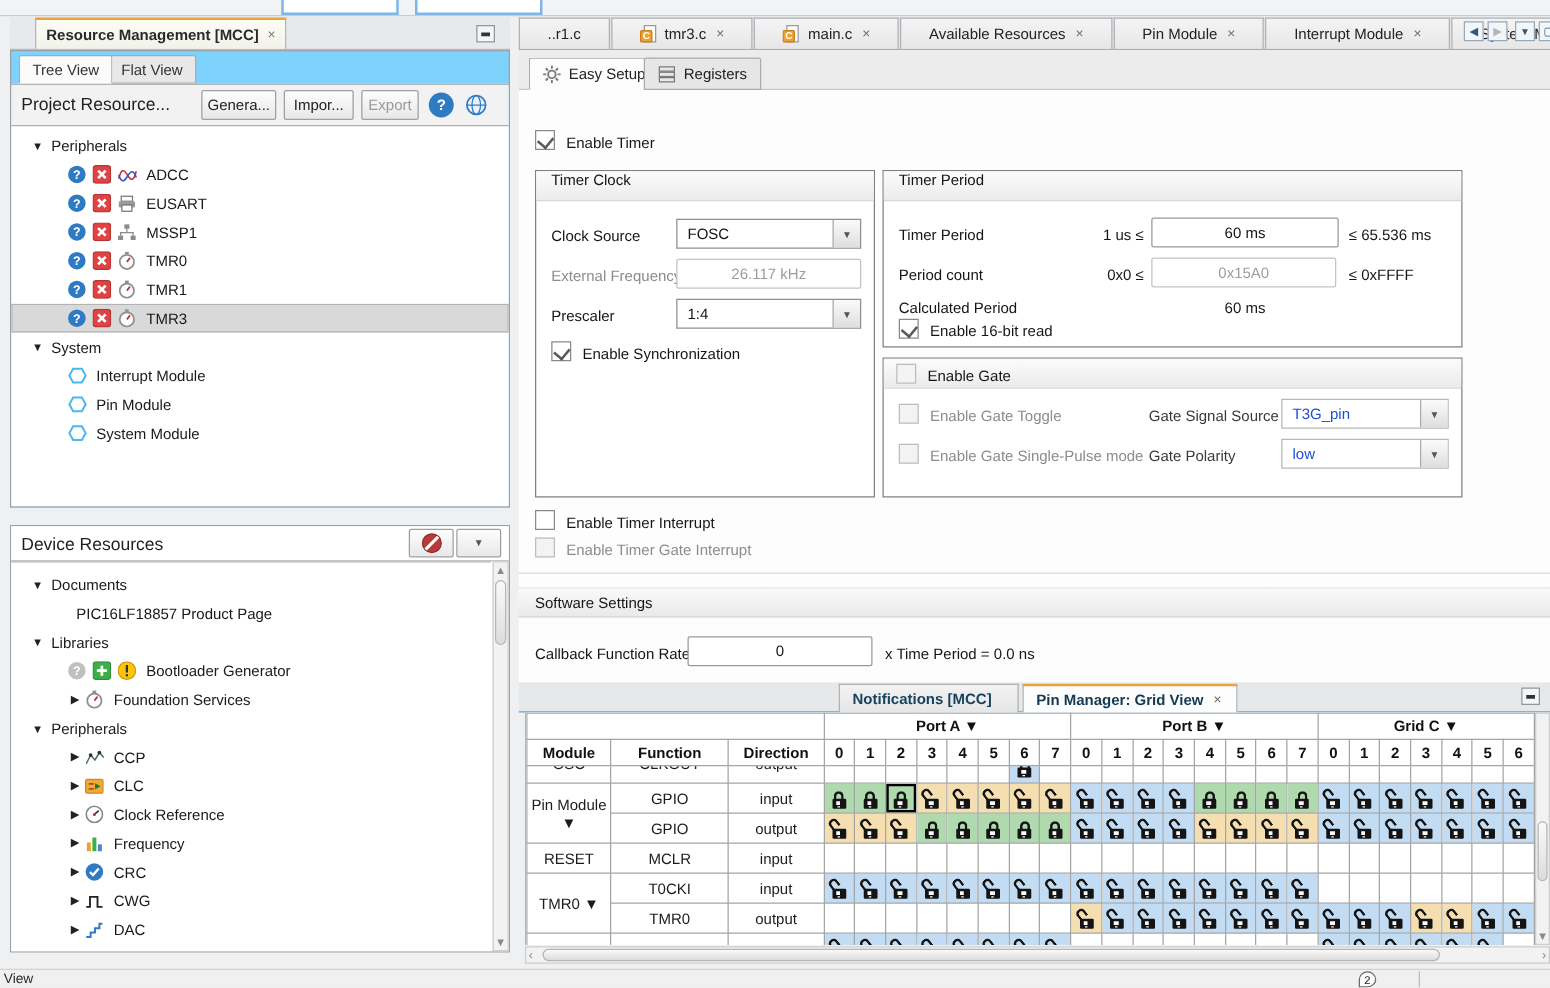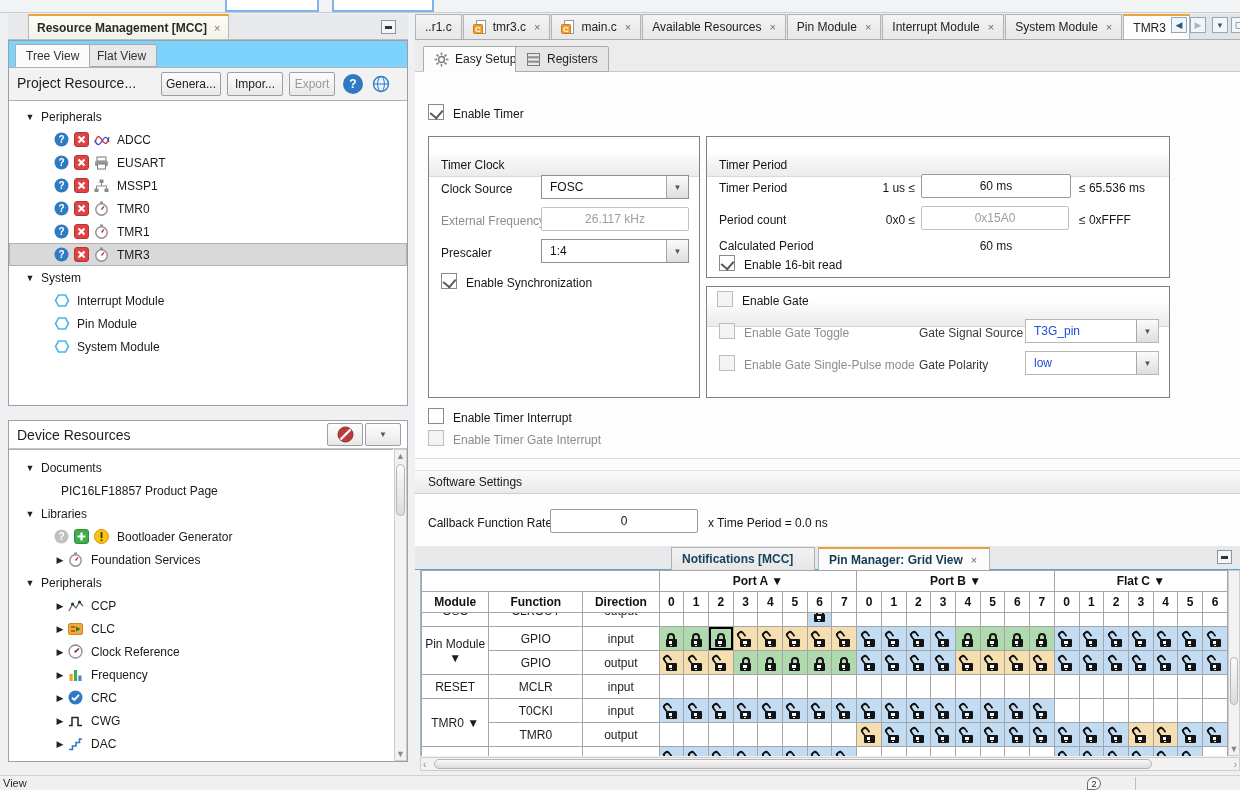--- a/index.html
+++ b/index.html
@@ -36,41 +36,41 @@
   .lvl0{padding-left:14px}.lvl1{padding-left:44px}.lvl1b{padding-left:48px}
 
   
   .sbv{position:absolute;width:13px;background:#f2f2f2;border:1px solid #cdcdcd}
   .sbh{position:absolute;height:14px;background:#f2f2f2;border:1px solid #cdcdcd;display:flex;align-items:center}
   .thumb{position:absolute;background:linear-gradient(#fafafa,#dcdcdc);border:1px solid #b5b5b5;border-radius:5px}
   .sarr{color:#8a8a8a;font-size:9px;text-align:center;width:100%;position:absolute}
 
   
   #editor-tabs{left:415px;top:14px;width:825px;height:26px;background:#e3e4e6;border-bottom:1px solid #a9adb1;position:absolute;display:flex;align-items:flex-end}
-  .etab{height:25px;border:1px solid #b0b4b8;border-bottom:none;background:linear-gradient(#f4f4f4,#e7e7e7);display:flex;align-items:center;padding:0 9px;margin-right:1px;color:#222;white-space:nowrap}
+  .etab{height:25px;border:1px solid #b0b4b8;border-bottom:none;background:linear-gradient(#f4f4f4,#e7e7e7);display:flex;align-items:center;padding:0 22px;margin-right:1px;color:#222;white-space:nowrap}
   .etab.act{background:#fdfdfd;border-top:2px solid #e8a33d;padding-top:0}
   .etab .x{margin-left:8px;color:#6d6d6d;font-size:11px}
   .etab .i{margin-right:5px;display:inline-flex}
   .navbtn{width:16px;height:16px;border:1px solid #93a9bc;background:#f3f6f8;color:#2e5a80;font-size:9px;display:flex;align-items:center;justify-content:center;margin-left:3px}
   .navbtn.dis{color:#b5b5b5}
 
   
   #tmr3-pane{left:415px;top:40px;width:825px;height:506px;background:#fdfdfd;position:absolute}
   #easy-row{position:absolute;left:0;right:0;top:0;height:32px;background:#ececec;border-bottom:1px solid #c9c9c9}
   .vwtab{position:absolute;top:6px;height:26px;border:1px solid #a8abaf;background:#e6e6e6;display:flex;align-items:center;padding:0 10px;border-radius:2px 2px 0 0;color:#222}
   .vwtab.act{background:#fcfcfc;border-bottom:1px solid #fcfcfc}
   .vwtab .i{margin-right:6px;display:inline-flex}
   .secbar{position:absolute;left:0;right:0;height:24px;background:linear-gradient(#fafafa,#e9e9e9);border-top:1px solid #e3e3e3;border-bottom:1px solid #cfcfcf;display:flex;align-items:center;padding-left:13px;color:#161616}
   .cb{position:absolute;width:16px;height:16px;border:1px solid #8a8a8a;background:#fff}
   .cb.checked:after{content:"";position:absolute;left:3px;top:2px;width:7px;height:9px;border:solid #5a5a5a;border-width:0 2px 2px 0;transform:rotate(40deg)}
   .cb.dis{background:#f3f3f3;border-color:#bdbdbd}
   .lbl{position:absolute;white-space:nowrap;color:#161616}
   .lbl.gray{color:#8c8c8c}
   .group{position:absolute;border:1px solid #808080;background:#fff}
-  .ghead{position:absolute;left:0;right:0;top:16px;height:24px;background:linear-gradient(#fcfcfc,#ebebeb);border-bottom:1px solid #d8d8d8;display:flex;align-items:center;padding-left:12px;color:#141414}
+  .ghead{position:absolute;left:0;right:0;top:0;height:24px;background:linear-gradient(#fcfcfc,#ebebeb);border-bottom:1px solid #d8d8d8;display:flex;align-items:flex-start;padding-left:12px;color:#141414}
   .combo{position:absolute;height:24px;border:1px solid #8f8f8f;background:#fff;display:flex;align-items:stretch}
   .combo .val{flex:1;display:flex;align-items:center;padding-left:8px;color:#141414}
   .combo .cbtn{width:22px;border-left:1px solid #a8a8a8;background:linear-gradient(#fbfbfb,#dedede);display:flex;align-items:center;justify-content:center;font-size:8px;color:#555}
   .combo.dis{border-color:#b7b7b7}
   .combo.dis .val{color:#1d4ed8}
   .inputbox{position:absolute;height:24px;border:1px solid #9a9a9a;background:#fff;text-align:center;line-height:22px;color:#141414;border-radius:2px}
   .inputbox.dis{color:#9d9d9d;border-color:#c3c3c3}
   .hline{position:absolute;height:1px;background:#dcdcdc;left:0;right:0}
 
   
@@ -667,21 +667,21 @@
         <col style="width:25px">
         <col style="width:25px">
         <col style="width:25px">
         <col style="width:25px">
       </colgroup>
       <tbody>
         <tr class="hrow">
           <td class="hd" colspan="3"></td>
           <td class="hd" colspan="8">Port A ▼</td>
           <td class="hd" colspan="8">Port B ▼</td>
-          <td class="hd" colspan="7">Flat C ▼</td>
+          <td class="hd" colspan="7">Grid C ▼</td>
         </tr>
         <tr class="hrow">
           <td class="hd">Module</td>
           <td class="hd">Function</td>
           <td class="hd">Direction</td>
           <td class="hd">0</td>
           <td class="hd">1</td>
           <td class="hd">2</td>
           <td class="hd">3</td>
           <td class="hd">4</td>

